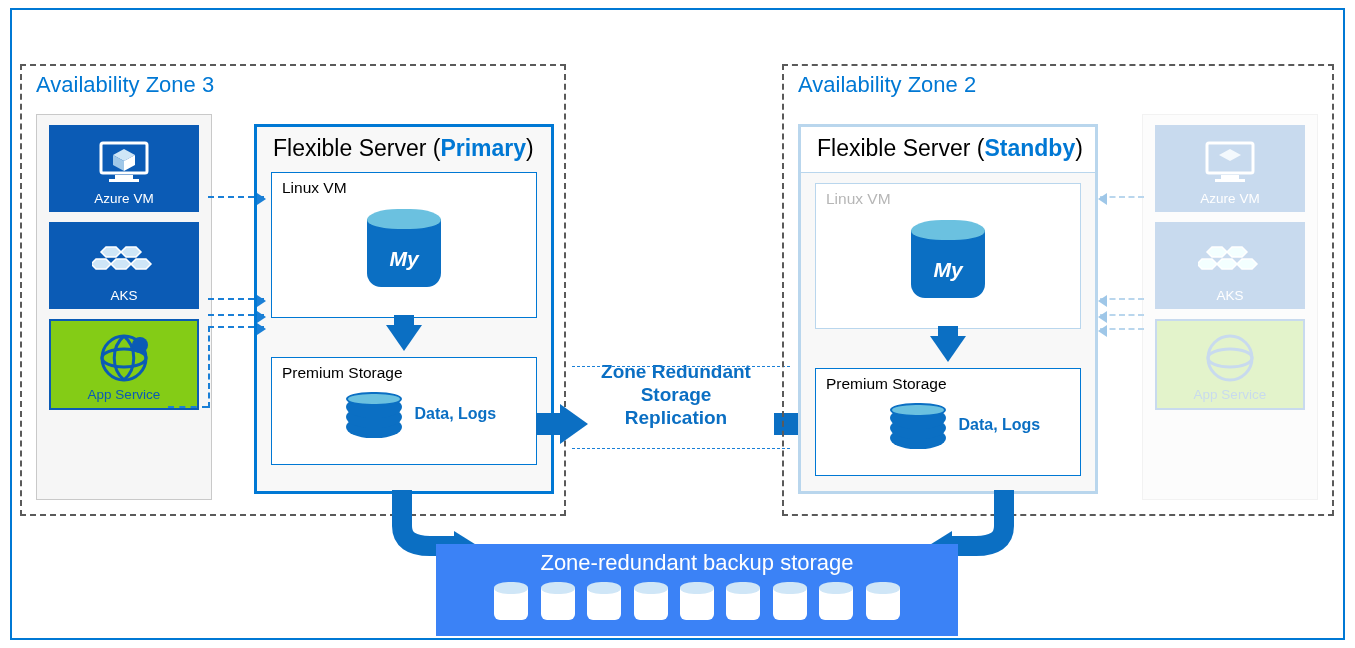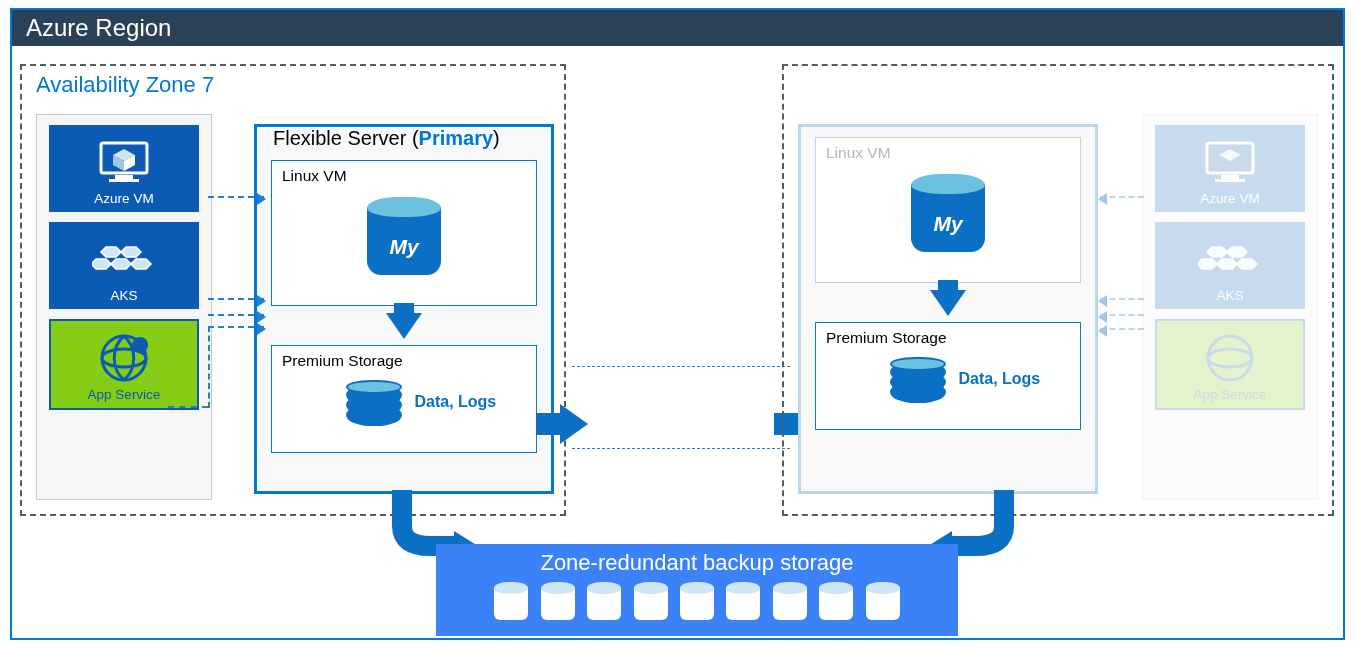--- a/index.html
+++ b/index.html
@@ -15,21 +15,21 @@
   .clients2 { right: 14px; top: 48px; width: 176px; height: 386px; opacity: 0.22; }
   .svc { margin: 10px 12px; color: #fff; text-align: center; font-size: 13.5px; padding-bottom: 6px; }
   .svc-fill { background: #0b5bb5; }
   .svc-outline { border: 2px solid #0b5bb5; color: #0b5bb5; background: #84cc16; }
   .svc .ic { height: 66px; display: flex; align-items: center; justify-content: center; padding-top: 8px; }
   .flex { position: absolute; width: 300px; height: 370px; }
   .flex-outer { border: 3px solid #0078d4; background: #f8f8f8; }
   .flex1 { left: 232px; top: 58px; }
   .flex2-wrap { left: 14px; top: 58px; }
   .flex2-outer { border: 3px solid #b9d6ed; background: #f8f8f8; }
-  .flex-title { font-size: 20px; padding: 0 0 10px 16px; }
+  .flex-title { font-size: 23px; padding: 8px 0 10px 16px; }
   .primary { color: #0078d4; font-weight: 600; }
   .standby { color: #0078d4; font-weight: 600; }
   .subbox { margin: 0 14px 10px; border: 1.5px solid #0078d4; background: #fff; padding: 6px 10px 10px; position: relative; }
   .subbox-title { font-size: 15.5px; }
   .faded .subbox { border-color: #b9d6ed; }
   .faded .subbox-title { color: #b6b6b6; }
   .mysql { width: 74px; height: 78px; margin: 12px auto 0; position: relative; }
   .mysql .body { position:absolute; left:0; right:0; top:10px; bottom:0; background:#0b6fc3; border-radius: 0 0 14px 14px; }
   .mysql .top { position:absolute; left:0; right:0; top:0; height:22px; background:#6bc1e0; border-radius: 50%/60%; border-bottom:2px solid #0b6fc3; }
   .mysql .lbl { position:absolute; left:0; right:0; top:38px; color:#fff; font-weight:700; font-size:21px; text-align:center; font-style: italic;}
@@ -53,24 +53,23 @@
   .dash-box { position:absolute; border:1.7px dashed #1a7fd6; }
   .curve { position:absolute; }
   .disk-stack{position:relative;width:56px;height:56px;}
   .disk-stack .d{position:absolute;left:0;right:0;height:22px;background:#0b6fc3;border-radius:50%/55%;}
   .disk-stack .d.l{height:14px;background:#6bc1e0;border:2px solid #0b6fc3;}
 </style>
 </head>
 <body>
 
 <div class="region">
-  <div class="region-header">Azure Region</div>
 
   <div class="az az1">
-    <div class="az-title">Availability Zone 7</div>
+    <div class="az-title">Availability Zone 3</div>
 
     <div class="clients clients1">
       <div class="svc svc-fill">
         <div class="ic">
           <svg width="58" height="46">
               <rect x="6" y="4" width="46" height="30" rx="2" fill="none" stroke="#fff" stroke-width="3"></rect>
               <rect x="20" y="36" width="18" height="4" fill="#fff"></rect>
               <rect x="14" y="40" width="30" height="3" fill="#fff"></rect>
               <path d="M29 10 L40 16 L29 22 L18 16 Z" fill="#cfe6f7"></path>
               <path d="M29 22 L40 16 L40 26 L29 32 Z" fill="#fff"></path>
@@ -135,28 +134,33 @@
     </div>
 
     <div class="dash-arrow" style="left:186px;top:130px;width:56px;"></div>
     <div class="dash-arrow" style="left:186px;top:232px;width:56px;"></div>
     <div class="dash-arrow" style="left:186px;top:248px;width:56px;"></div>
     <div class="dash-box" style="left:146px;top:340px;width:40px;height:1px;border:none;border-top:2px dashed #1a7fd6"></div>
     <div class="dash-box" style="left:186px;top:260px;width:1px;height:82px;border:none;border-left:2px dashed #1a7fd6"></div>
     <div class="dash-arrow" style="left:186px;top:260px;width:56px;"></div>
   </div>
 
+  <div class="mid">Zone Redundant Storage Replication</div>
   <div class="big-arrow ba1"></div>
   <div class="big-arrow ba2"></div>
   <div class="dash-box" style="left:560px;top:356px;width:218px;height:0;border:none;border-top:1.7px dashed #1a7fd6"></div>
   <div class="dash-box" style="left:560px;top:438px;width:218px;height:0;border:none;border-top:1.7px dashed #1a7fd6"></div>
 
   <div class="az az2">
+    <div class="az-title">Availability Zone 2</div>
 
     <div class="flex flex2-outer flex2-wrap faded">
+      <div class="flex-title" style="background:#fff;border-bottom:1.5px solid #b9d6ed;">
+        <span>Flexible Server (</span><span class="standby">Standby</span><span>)</span>
+      </div>
       <div class="subbox" style="height:146px;margin-top:10px;">
         <div class="subbox-title">Linux VM</div>
         <div class="mysql">
           <div class="body"></div>
             <div class="top"></div>
             <div class="lbl">My</div>
         </div>
       </div>
       <div class="arrow-down"></div>
       <div class="subbox" style="height:108px;border-color:#0078d4;">

